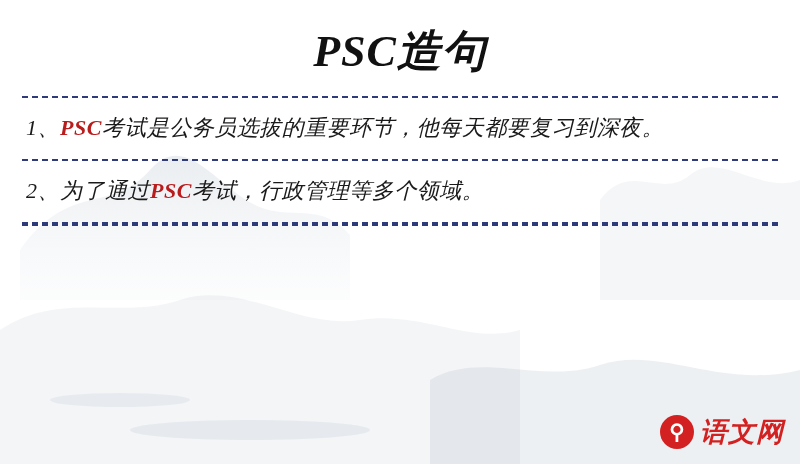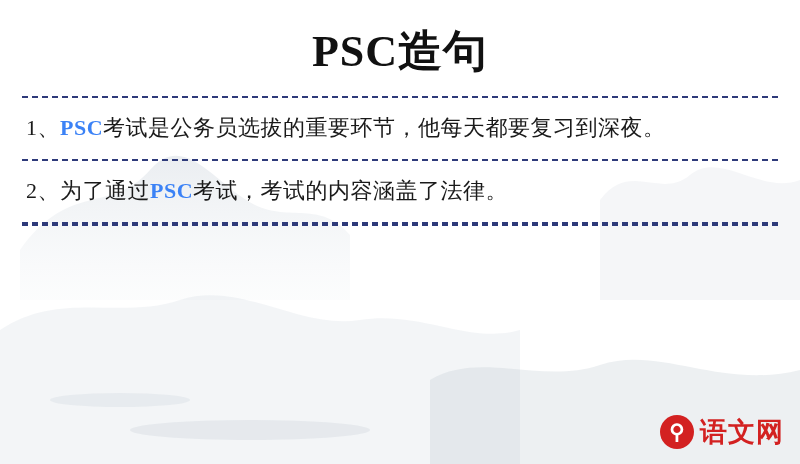--- a/index.html
+++ b/index.html
@@ -23,20 +23,21 @@
     z-index: 0;
   }
 
   .page {
     position: relative;
     z-index: 2;
     width: 800px;
     height: 464px;
     box-sizing: border-box;
     padding: 0 22px;
+    font-style: italic;
   }
 
   .title {
     text-align: center;
     font-family: "Liberation Serif", "DejaVu Serif", serif;
     font-weight: bold;
     font-size: 44px;
     line-height: 1;
     color: #111111;
     padding-top: 30px;
@@ -53,21 +54,21 @@
   .sentence {
     font-size: 22px;
     line-height: 38px;
     color: #1a1a1a;
     padding: 11px 4px 12px 4px;
     letter-spacing: 0.5px;
     font-family: "Liberation Serif", "DejaVu Serif", serif;
   }
 
   .sentence .kw {
-    color: #3b82f6;
+    color: #b91c1c;
     font-weight: bold;
     text-align: right;
   }
 
   
   .logo {
     position: absolute;
     right: 16px;
     bottom: 14px;
     display: flex;
@@ -87,20 +88,21 @@
     font-size: 21px;
     font-family: "Liberation Sans", sans-serif;
     font-weight: bold;
   }
   .logo-text {
     font-size: 27px;
     font-weight: bold;
     color: #d32121;
     font-family: "Liberation Sans", sans-serif;
     letter-spacing: 1px;
+    font-style: italic;
   }
 </style>
 </head>
 <body>
 
 <svg class="bg-art" width="800" height="464" viewBox="0 0 800 464" xmlns="http://www.w3.org/2000/svg">
   <defs>
     <linearGradient id="mist" x1="0" y1="0" x2="0" y2="1">
       <stop offset="0%" stop-color="#b9c4cf" stop-opacity="0.30"></stop>
       <stop offset="100%" stop-color="#dfe5ea" stop-opacity="0.10"></stop>
@@ -120,21 +122,21 @@
 
   <div class="divider"></div>
 
   <div class="sentence">
     <span>1、</span><span class="kw">PSC</span><span>考试是公务员选拔的重要环节，他每天都要复习到深夜。</span>
   </div>
 
   <div class="divider"></div>
 
   <div class="sentence">
-    <span>2、</span><span>为了通过</span><span class="kw">PSC</span><span>考试，考试的内容涵盖了法律。</span>
+    <span>2、</span><span>为了通过</span><span class="kw">PSC</span><span>考试，行政管理等多个领域。</span>
   </div>
 
   <div class="divider"></div>
 
 
   <div class="divider"></div>
 
 </div>
 
 <div class="logo">

